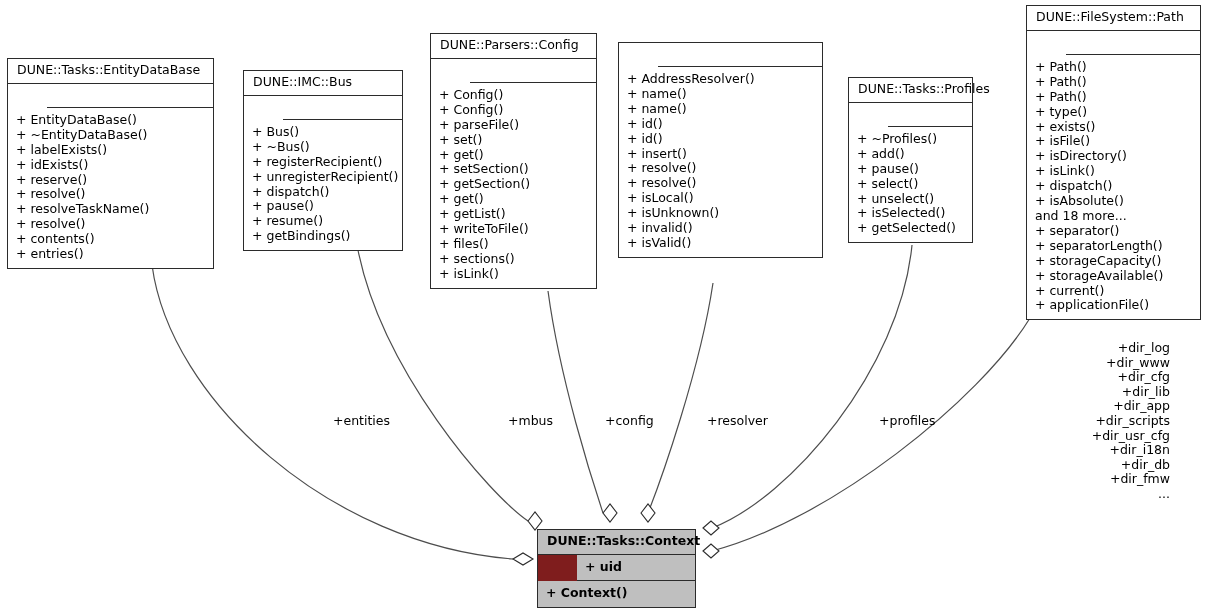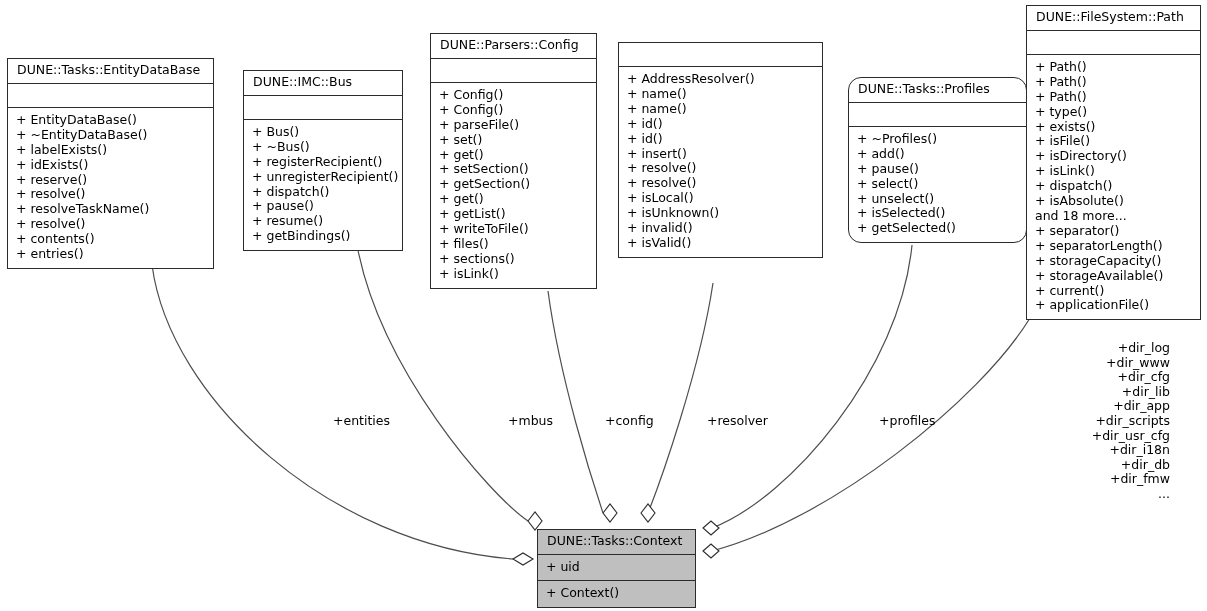--- a/index.html
+++ b/index.html
@@ -40,31 +40,33 @@
   .uml-node .node-title {
     text-align: left;
     padding: 4px 9px 5px 9px;
     border-bottom: 1px solid #2b2b2b;
     white-space: nowrap;
   }
   .uml-node .node-attrs {
     min-height: 13px;
     padding: 5px 6px 5px 6px;
     border-bottom: 1px solid #2b2b2b;
+    margin-left: 39px;
   }
   .uml-node .node-ops {
     padding: 5px 6px 6px 8px;
   }
   .uml-node .member {
     white-space: nowrap;
     padding: 0;
   }
   
   .uml-node.central {
     background: #7f1d1d;
+    font-weight: bold;
   }
   .uml-node.central .node-title,
   .uml-node.central .node-attrs,
   .uml-node.central .node-ops {
     background: #bfbfbf;
   }
   .uml-node.central .node-title { padding: 4px 9px 5px 9px; }
   .uml-node.central .node-attrs { padding: 5px 6px 5px 8px; min-height: 0; }
   .uml-node.central .node-ops { padding: 5px 6px 6px 8px; }
 
@@ -175,21 +177,21 @@
       <div class="member">+ insert()</div>
       <div class="member">+ resolve()</div>
       <div class="member">+ resolve()</div>
       <div class="member">+ isLocal()</div>
       <div class="member">+ isUnknown()</div>
       <div class="member">+ invalid()</div>
       <div class="member">+ isValid()</div>
     </div>
   </div>
 
-  <div class="uml-node" id="node-profiles" style="left:848px; top:77px; width:179px;border-radius:13px;">
+  <div class="uml-node" id="node-profiles" style="left:848px; top:77px; width:125px;">
     <div class="node-title">DUNE::Tasks::Profiles</div>
     <div class="node-attrs"></div>
     <div class="node-ops">
       <div class="member">+ ~Profiles()</div>
       <div class="member">+ add()</div>
       <div class="member">+ pause()</div>
       <div class="member">+ select()</div>
       <div class="member">+ unselect()</div>
       <div class="member">+ isSelected()</div>
       <div class="member">+ getSelected()</div>

